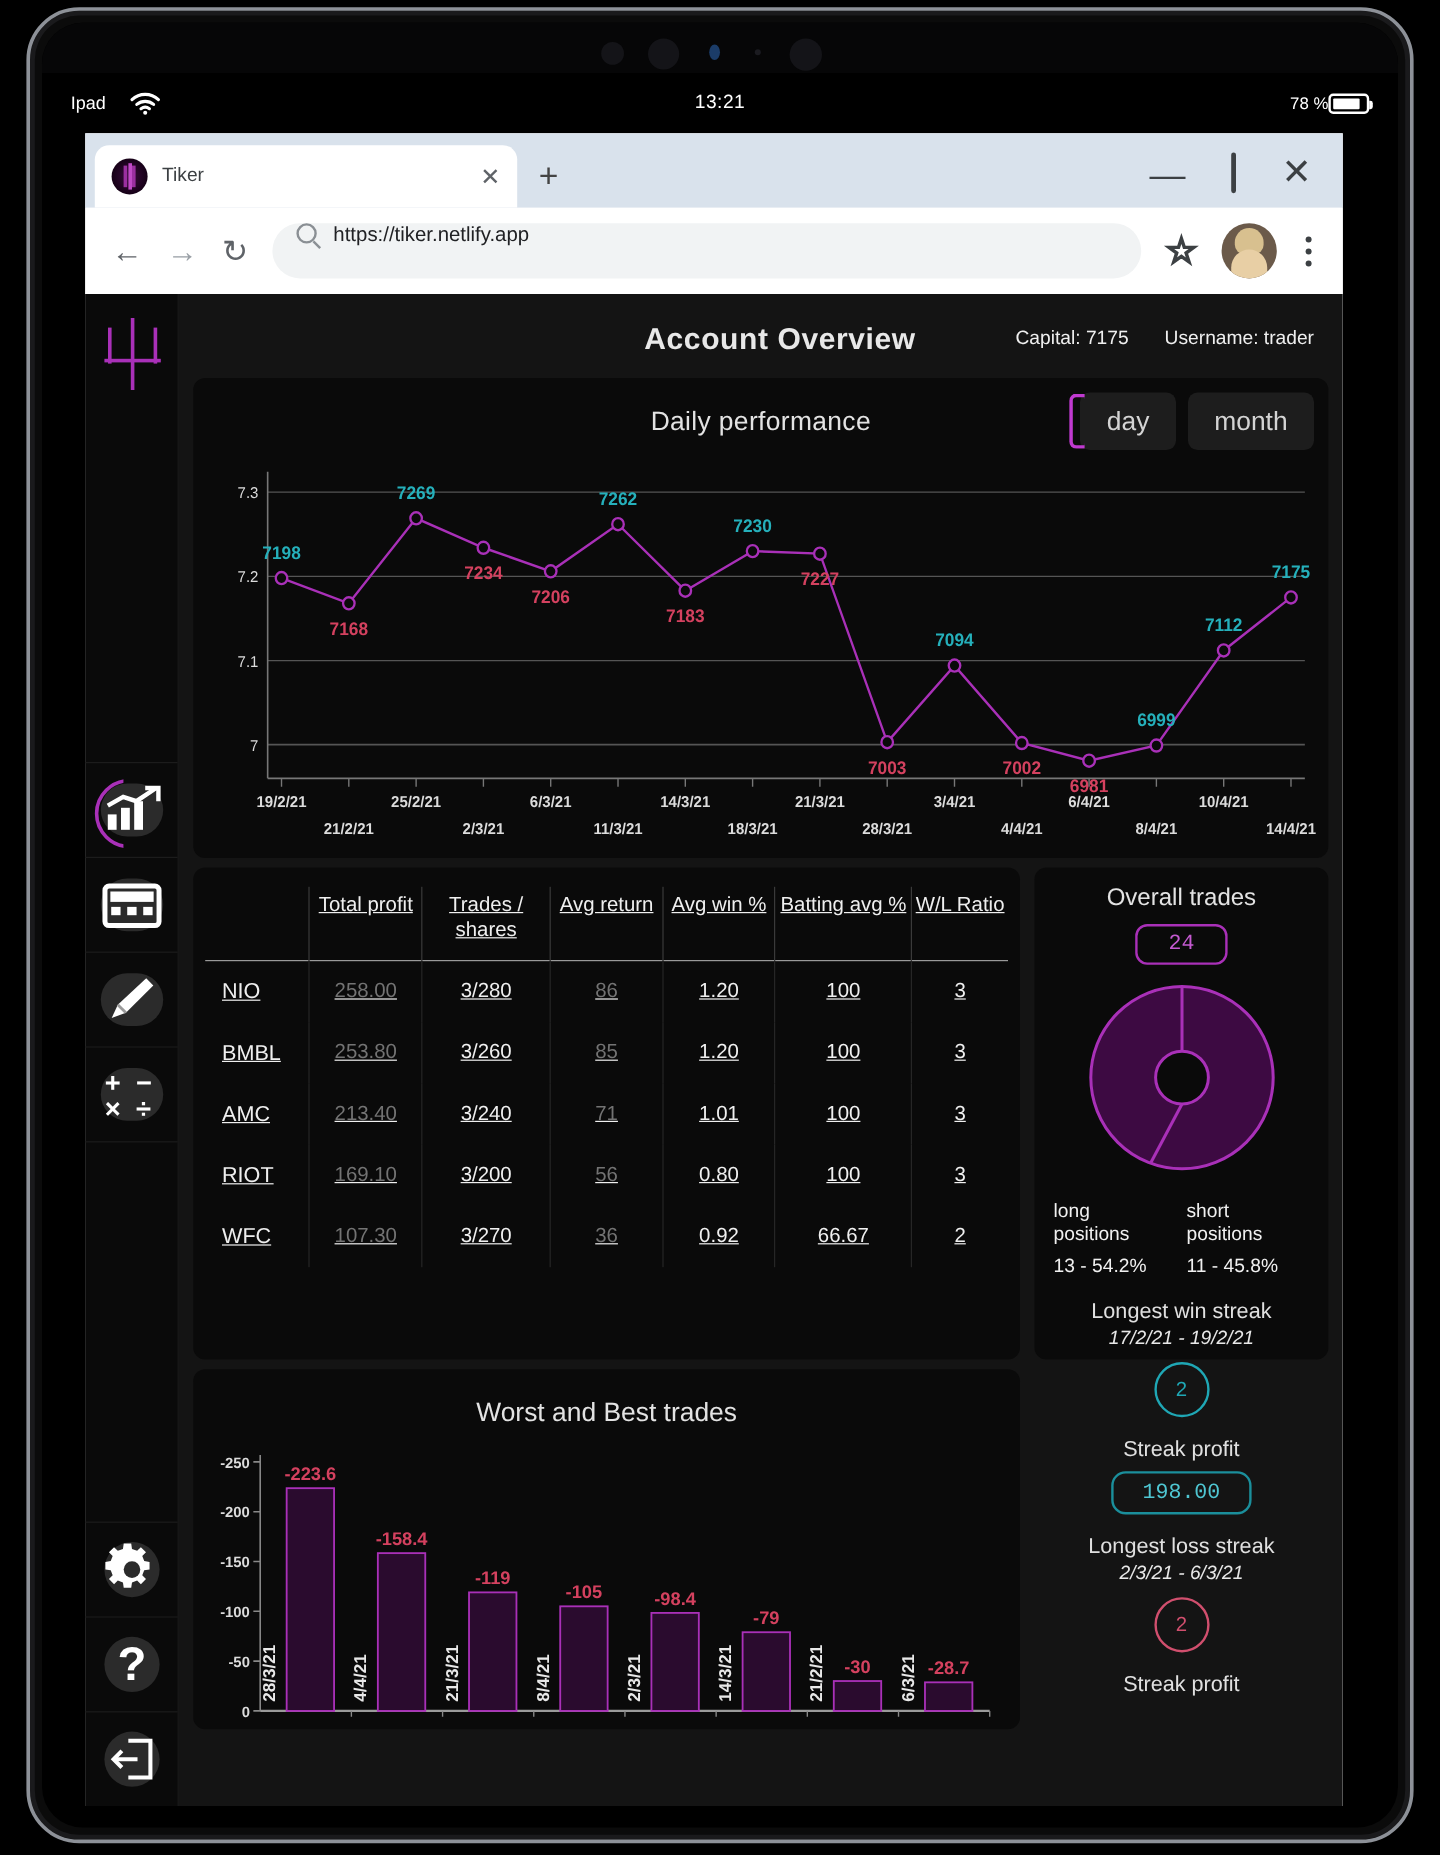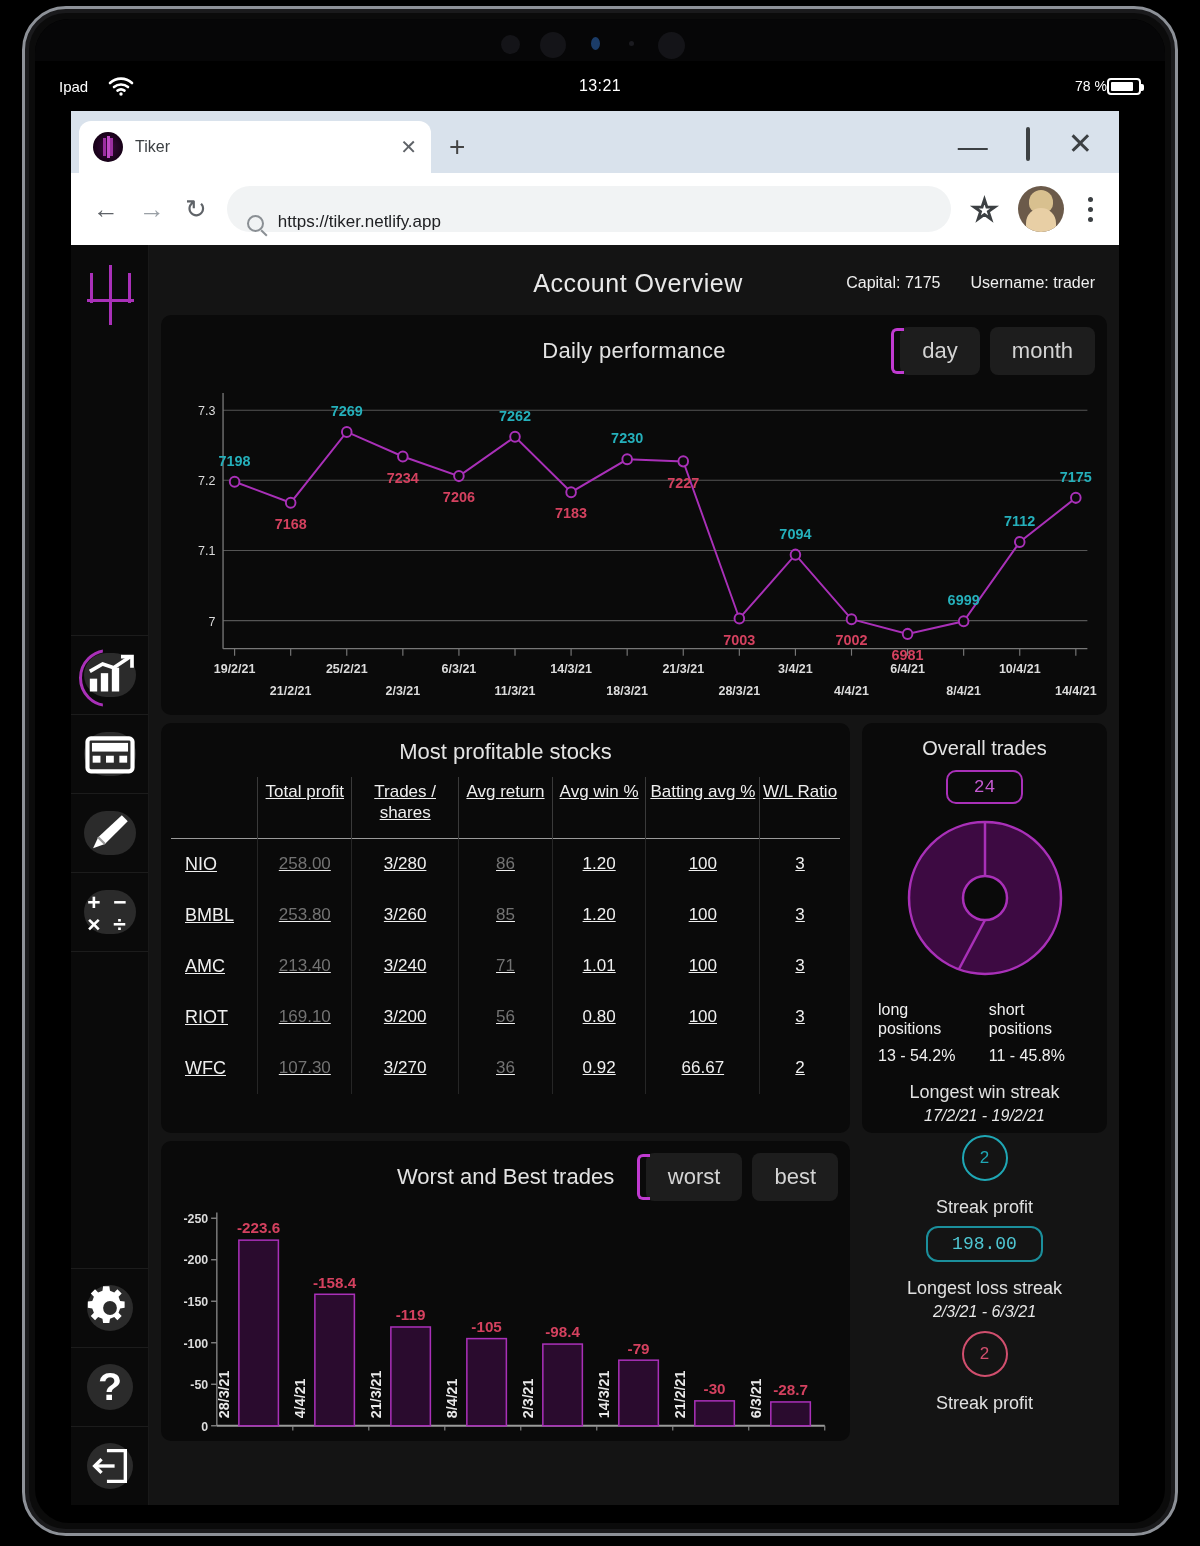--- a/index.html
+++ b/index.html
@@ -100,21 +100,21 @@
   .sq { width: 24px; height: 24px; border: 2px solid #3c4043; border-radius:2px;}
 
   #omnibar {
     height: 72px; background: #fff; display: flex; align-items: center;
     padding: 0 22px; gap: 20px;
   }
   .navbtn { font-size: 26px; color: #5f6368; cursor: pointer; line-height: 1; }
   .navbtn.fwd { color: #9aa0a6; }
   #urlfield {
     flex: 1; height: 46px; background: #f1f3f4; border-radius: 24px;
-    display: flex; align-items: flex-end; gap: 14px; padding: 0 20px;
+    display: flex; align-items: flex-start; gap: 14px; padding: 0 20px;
     font-size: 17px; color: #202124;
   }
   #url-search-icon { width:17px; height:17px; border:2px solid #8a8f94;
     border-radius:50%; position:relative; flex:none;}
   #url-search-icon::after{content:'';position:absolute;right:-6px;bottom:-4px;
     width:8px;height:2px;background:#8a8f94;transform:rotate(45deg);}
   #star {
     font-size: 30px; color: #fff; -webkit-text-stroke: 2px #3c4043; cursor:pointer;
   }
   #avatar {
@@ -164,22 +164,22 @@
     clip-path: polygon(0 0, 42% 0, 42% 100%, 0 100%);
   }
   #spacer-cell { flex: 1; border-top: 1px solid #1c1c1c; }
   .nav-ico.round { width: 46px; height: 46px; border-radius: 50%; }
 
   
   #content { flex: 1; padding: 10px 12px 0 12px; overflow: hidden; }
 
   #topbar { height: 56px; display: flex; align-items: center; position: relative;
             padding: 0 12px; }
-  #page-title { position:absolute; left:4px; width:100%; text-align:center;
-                color:#e8e8e8; font-size:25px; letter-spacing:.5px; font-weight:400;}
+  #page-title { position:absolute; left:16px; width:100%; text-align:center;
+                color:#e8e8e8; font-size:25px; letter-spacing:.5px; font-weight:700;}
   #topbar-right { margin-left:auto; display:flex; gap:30px; z-index:2;
                   color:#efefef; font-size:16px; }
 
   .card { background: #0a0a0a; border-radius: 10px; }
 
   
   #perf-card { height: 400px; margin-top: 4px; padding: 14px 12px 6px 12px;
                position: relative; }
   #perf-head { display: flex; align-items: center; position: relative; height: 44px; }
   #perf-title { position:absolute; left:0; width:100%; text-align:center;
@@ -492,21 +492,20 @@
                   <text x="938" y="104.1142857142857" text-anchor="middle" class="lbl-pos" font-size="17">7175</text>
                   <line x1="938" y1="270" x2="938" y2="277" stroke="#777" stroke-width="1.2"></line>
                   <text x="938" y="316" text-anchor="middle" class="axis-txt" font-size="15" font-weight="bold">14/4/21</text>
                 </svg>
             </div>
           </div>
 
           <div id="midrow">
 
             <div id="stocks-card" class="card">
-              <div id="stocks-title">Most profitable stocks</div>
               <table id="stocks">
                 <thead>
                   <tr>
                     <th style="width:13%"></th>
                     <th style="width:14%">Total profit</th>
                     <th style="width:16%">Trades / shares</th>
                     <th style="width:14%">Avg return</th>
                     <th style="width:14%">Avg win %</th>
                     <th style="width:17%">Batting avg %</th>
                     <th style="width:12%">W/L Ratio</th>
@@ -594,24 +593,20 @@
               <div class="streak-h">Longest loss streak</div>
               <div class="streak-d">2/3/21 - 6/3/21</div>
               <div class="circ loss">2</div>
               <div class="streak-h">Streak profit</div>
             </div>
           </div>
 
           <div id="bars-card" class="card">
             <div id="bars-head">
               <div id="bars-title">Worst and Best trades</div>
-              <div class="toggle-group">
-                <div class="tgl active">worst</div>
-                <div class="tgl">best</div>
-              </div>
             </div>
             <div id="bar-plot">
               <svg id="bar-svg" viewBox="0 0 700 250" preserveAspectRatio="none">
                   <line x1="46" y1="10" x2="46" y2="234" stroke="#888" stroke-width="1.4"></line>
                   <line x1="46" y1="234" x2="684" y2="234" stroke="#9a9a9a" stroke-width="2"></line>
                   <line x1="40" y1="234" x2="46" y2="234" stroke="#888" stroke-width="1.4"></line>
                   <text x="37" y="239" text-anchor="end" class="axis-txt" font-size="15" font-weight="bold">0</text>
                   <line x1="40" y1="190.4" x2="46" y2="190.4" stroke="#888" stroke-width="1.4"></line>
                   <text x="37" y="195.4" text-anchor="end" class="axis-txt" font-size="15" font-weight="bold">-50</text>
                   <line x1="40" y1="146.8" x2="46" y2="146.8" stroke="#888" stroke-width="1.4"></line>

